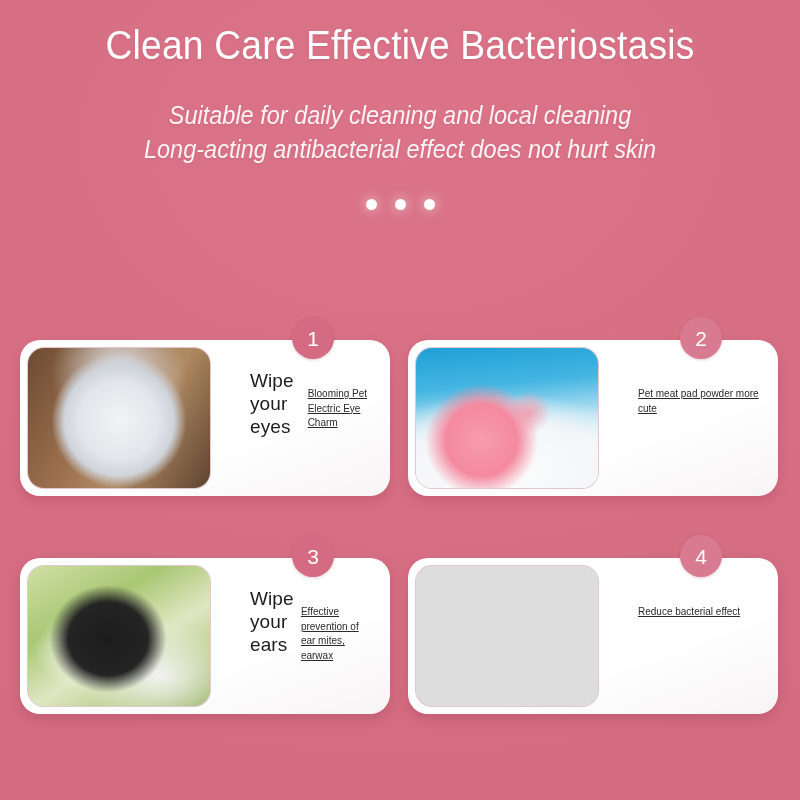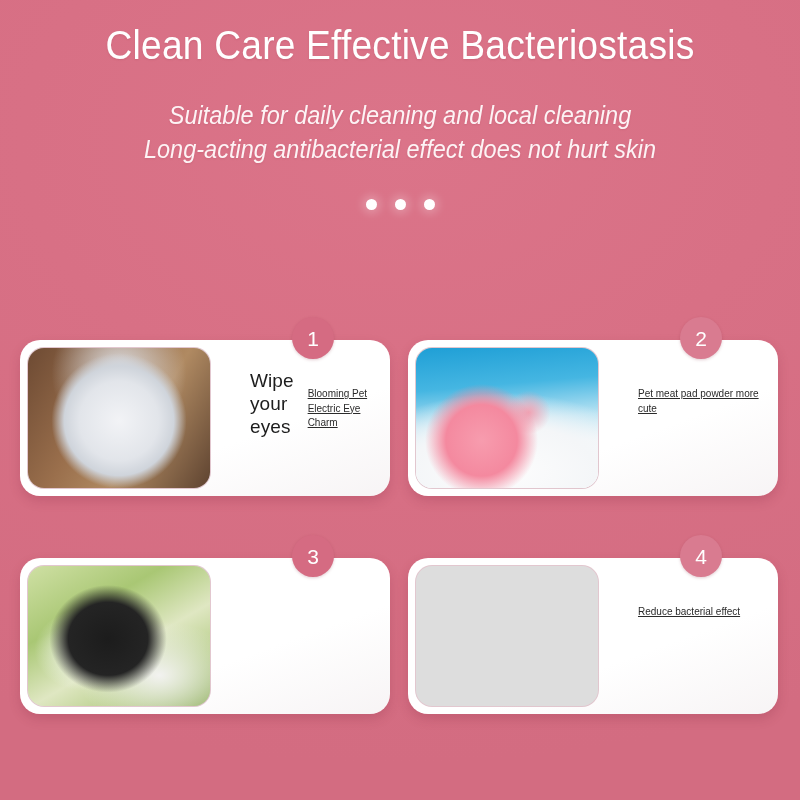--- a/index.html
+++ b/index.html
@@ -210,20 +210,24 @@
     <div class="card-body">
       <div class="card-desc">Pet meat pad powder more cute</div>
     </div>
     <div class="card-badge soft">2</div>
   </div>
 
   <div class="card">
     <div class="card-thumb">
       <div class="ph ph-dog"></div>
     </div>
+    <div class="card-body">
+      <div class="card-title">Wipe your ears</div>
+      <div class="card-desc">Effective prevention of ear mites, earwax</div>
+    </div>
     <div class="card-badge">3</div>
   </div>
 
   <div class="card">
     <div class="card-thumb">
       <div class="ph ph-rear"></div>
     </div>
     <div class="card-body">
       <div class="card-desc">Reduce bacterial effect</div>
     </div>

